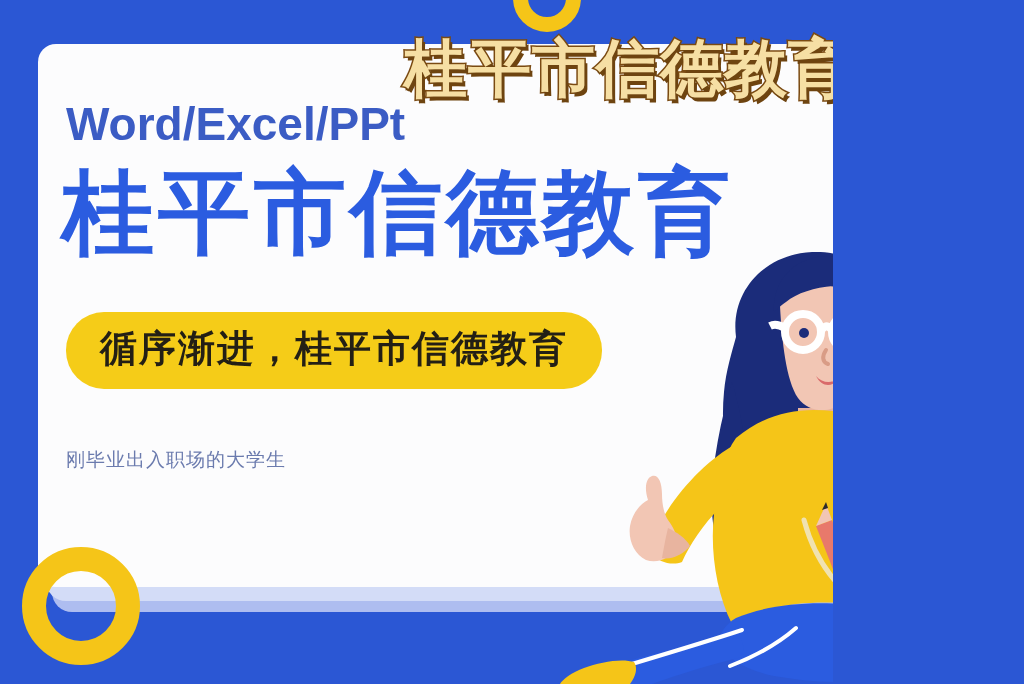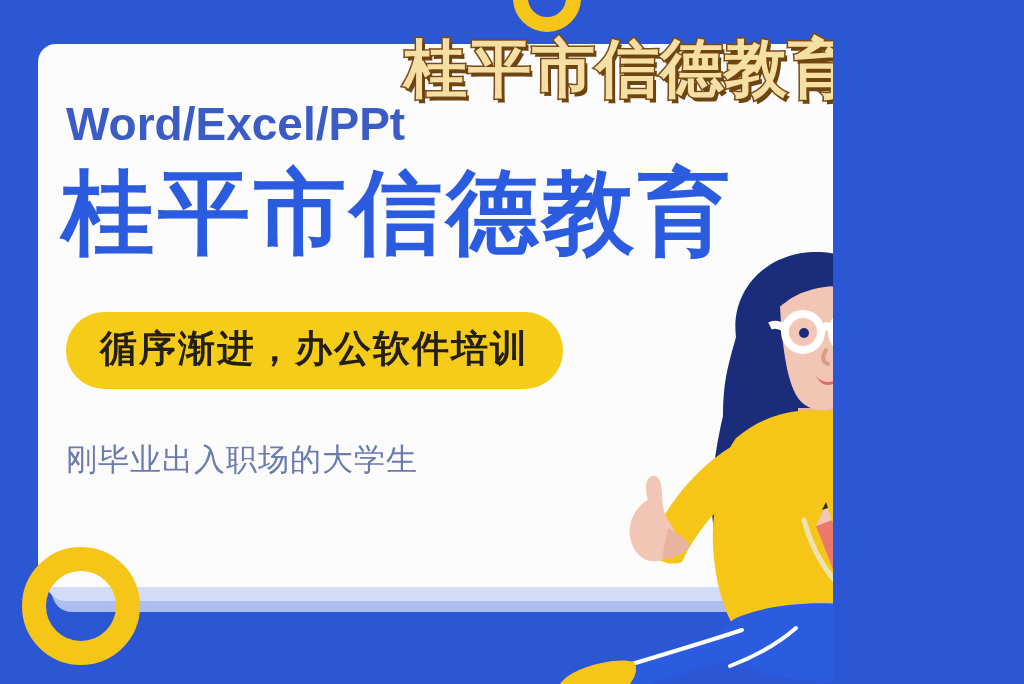--- a/index.html
+++ b/index.html
@@ -48,21 +48,21 @@
   }
   .badge{
     position:absolute;left:66px;top:312px;
     background:#F5CC18;border-radius:38px;
     padding:12px 34px 15px 34px;
     font-size:37px;font-weight:bold;color:#231F15;letter-spacing:2px;
     white-space:nowrap;
   }
   .desc{
     position:absolute;left:66px;top:437px;
-    font-size:31px;color:#6B7BAE;line-height:45px;letter-spacing:1px;
+    font-size:19px;color:#6B7BAE;line-height:45px;letter-spacing:1px;
   }
   .desc div{white-space:nowrap;}
 
   
   .spark{position:absolute;z-index:34;}
   .spark svg{display:block;}
 
   
   .person{position:absolute;left:560px;top:232px;width:464px;height:452px;z-index:35;}
   .person svg{display:block;}
@@ -75,21 +75,21 @@
   <div class="ring ring-top"></div>
   <div class="ring ring-right"></div>
 
   <div class="card-shadow-2"></div>
   <div class="card-shadow-1"></div>
   <div class="card"></div>
 
   <div class="content">
     <div class="kicker">Word/Excel/PPt</div>
     <div class="title">桂平市信德教育</div>
-    <div class="badge">循序渐进，办公软件培训</div>
+    <div class="badge">循序渐进，桂平市信德教育</div>
     <div class="desc">
       <div>刚毕业出入职场的大学生</div>
     </div>
   </div>
 
   <div class="spark" style="left:925px;top:253px;">
     <svg width="36" height="44" viewBox="0 0 36 44">
         <path d="M18 0 C20 15 24 20 36 22 C24 24 20 29 18 44 C16 29 12 24 0 22 C12 20 16 15 18 0 Z" fill="#F5C518"></path>
       </svg>
   </div>

